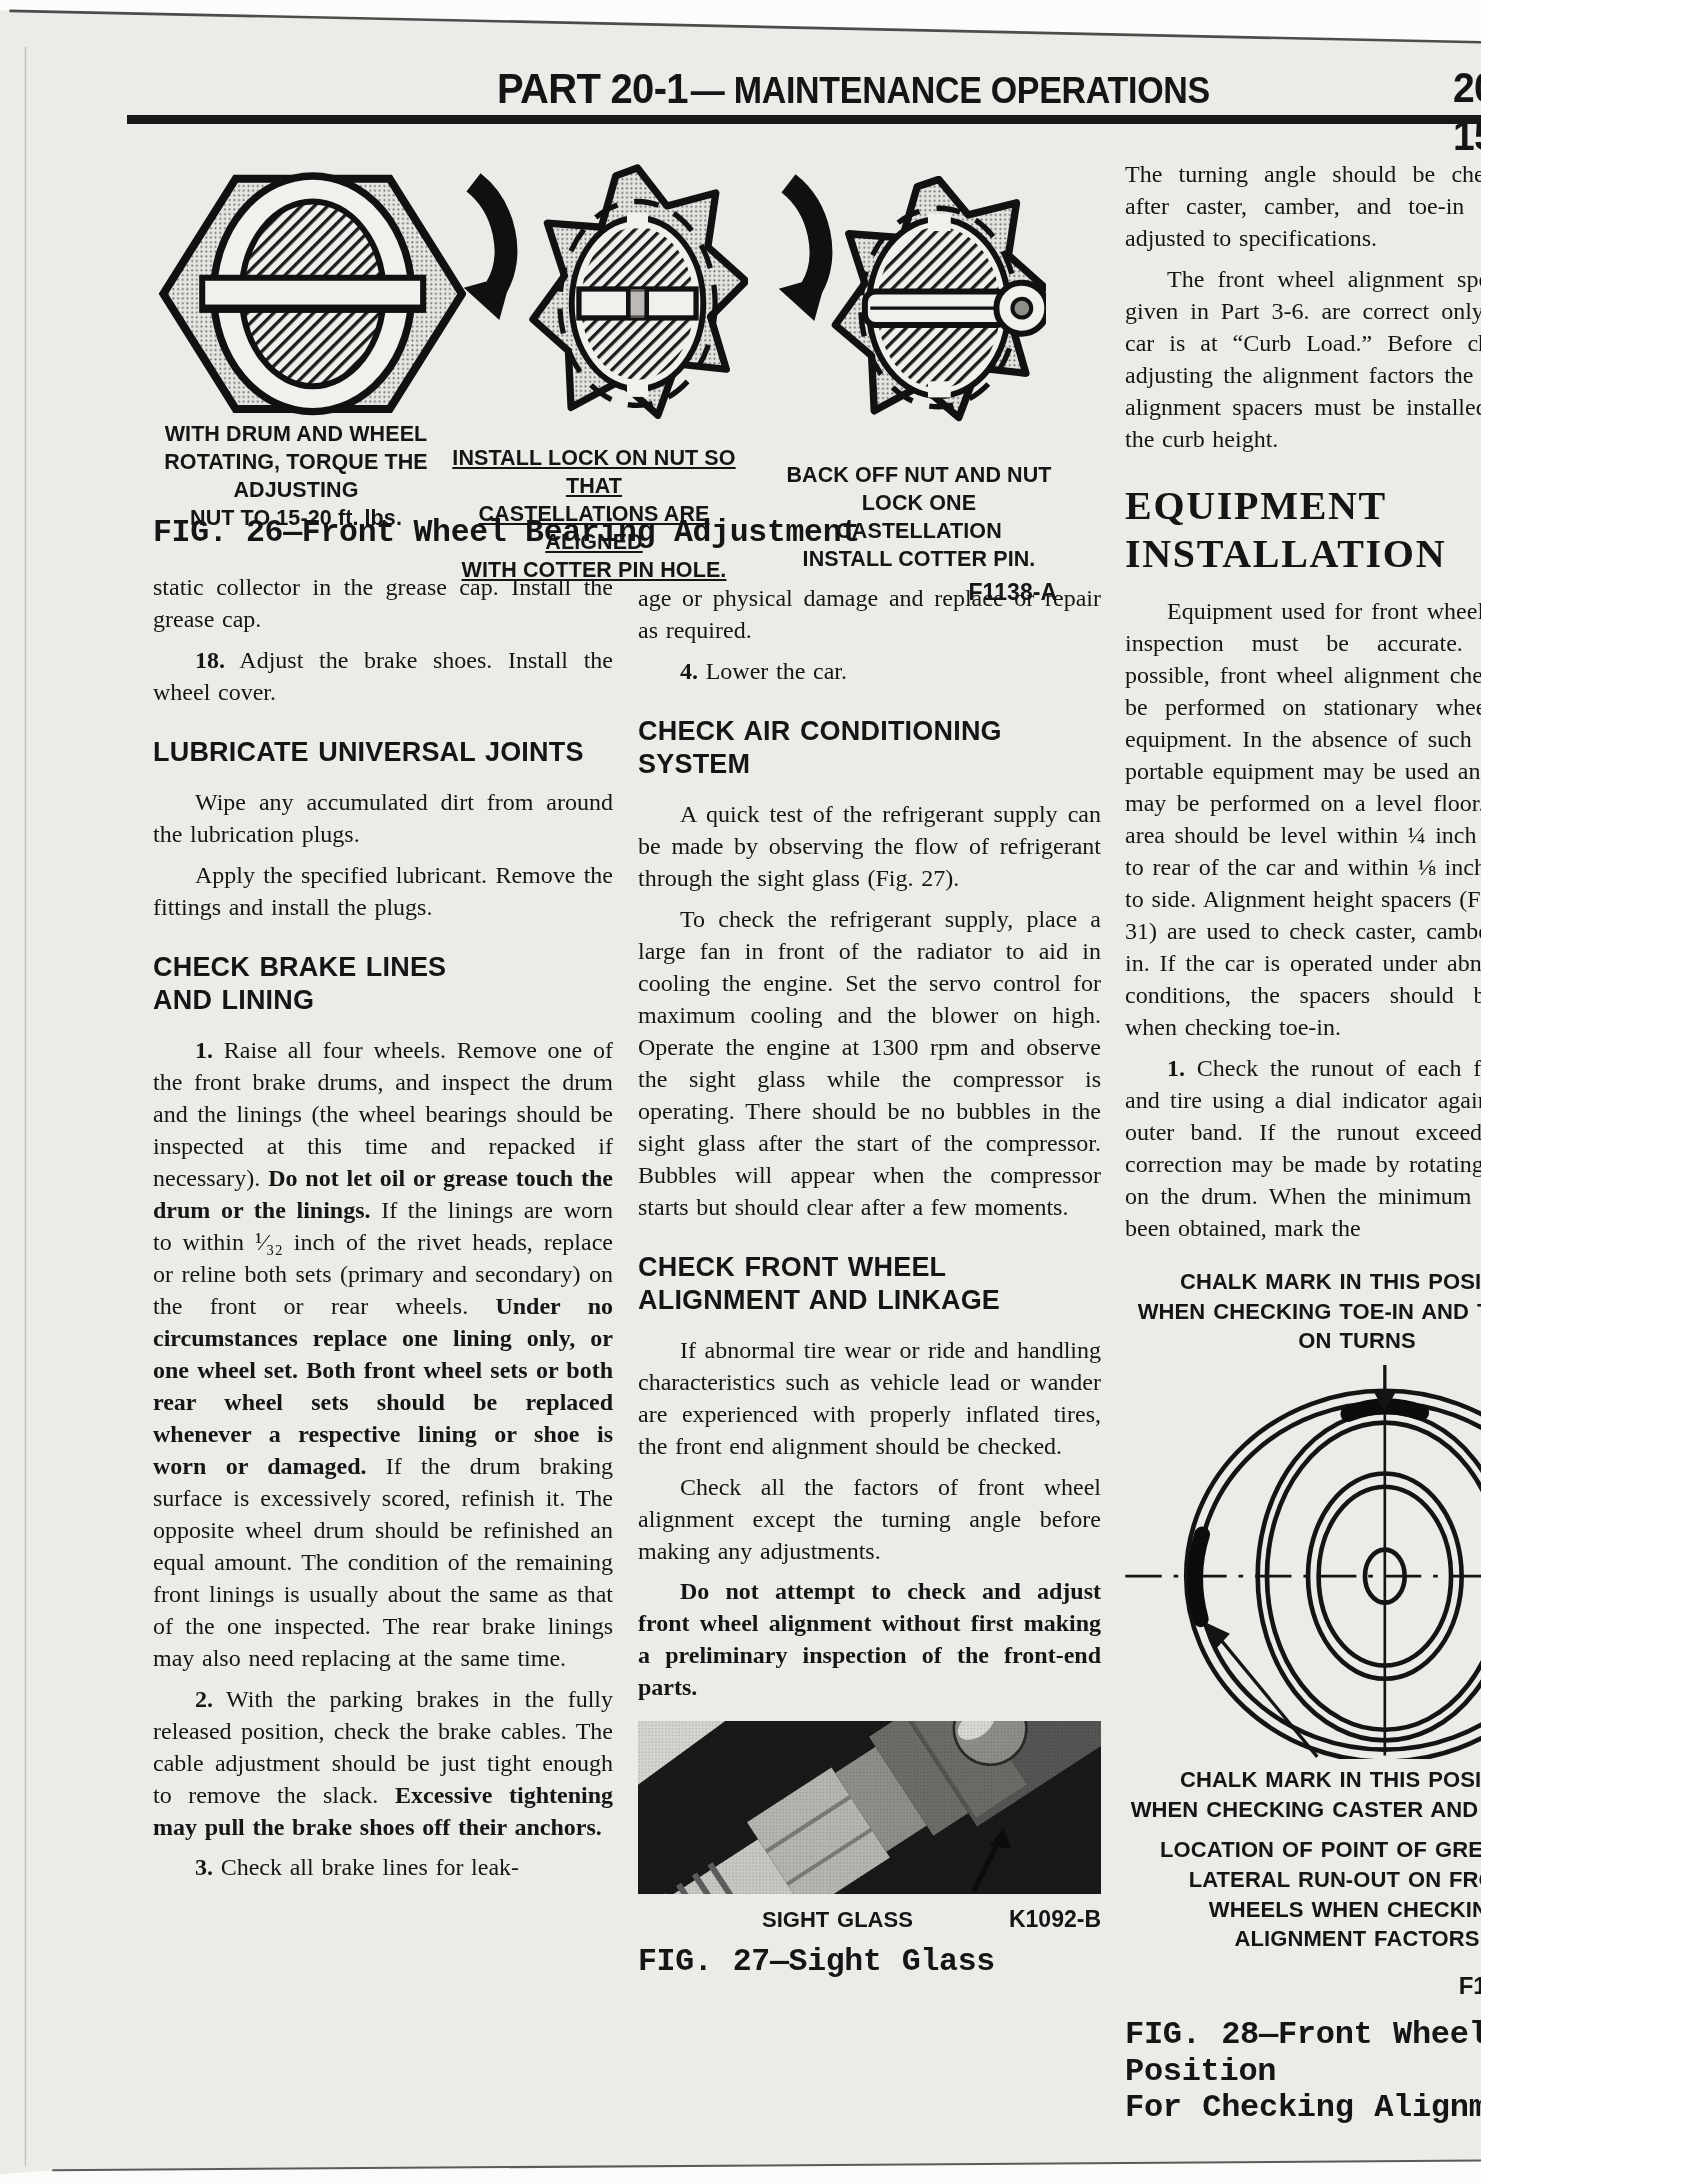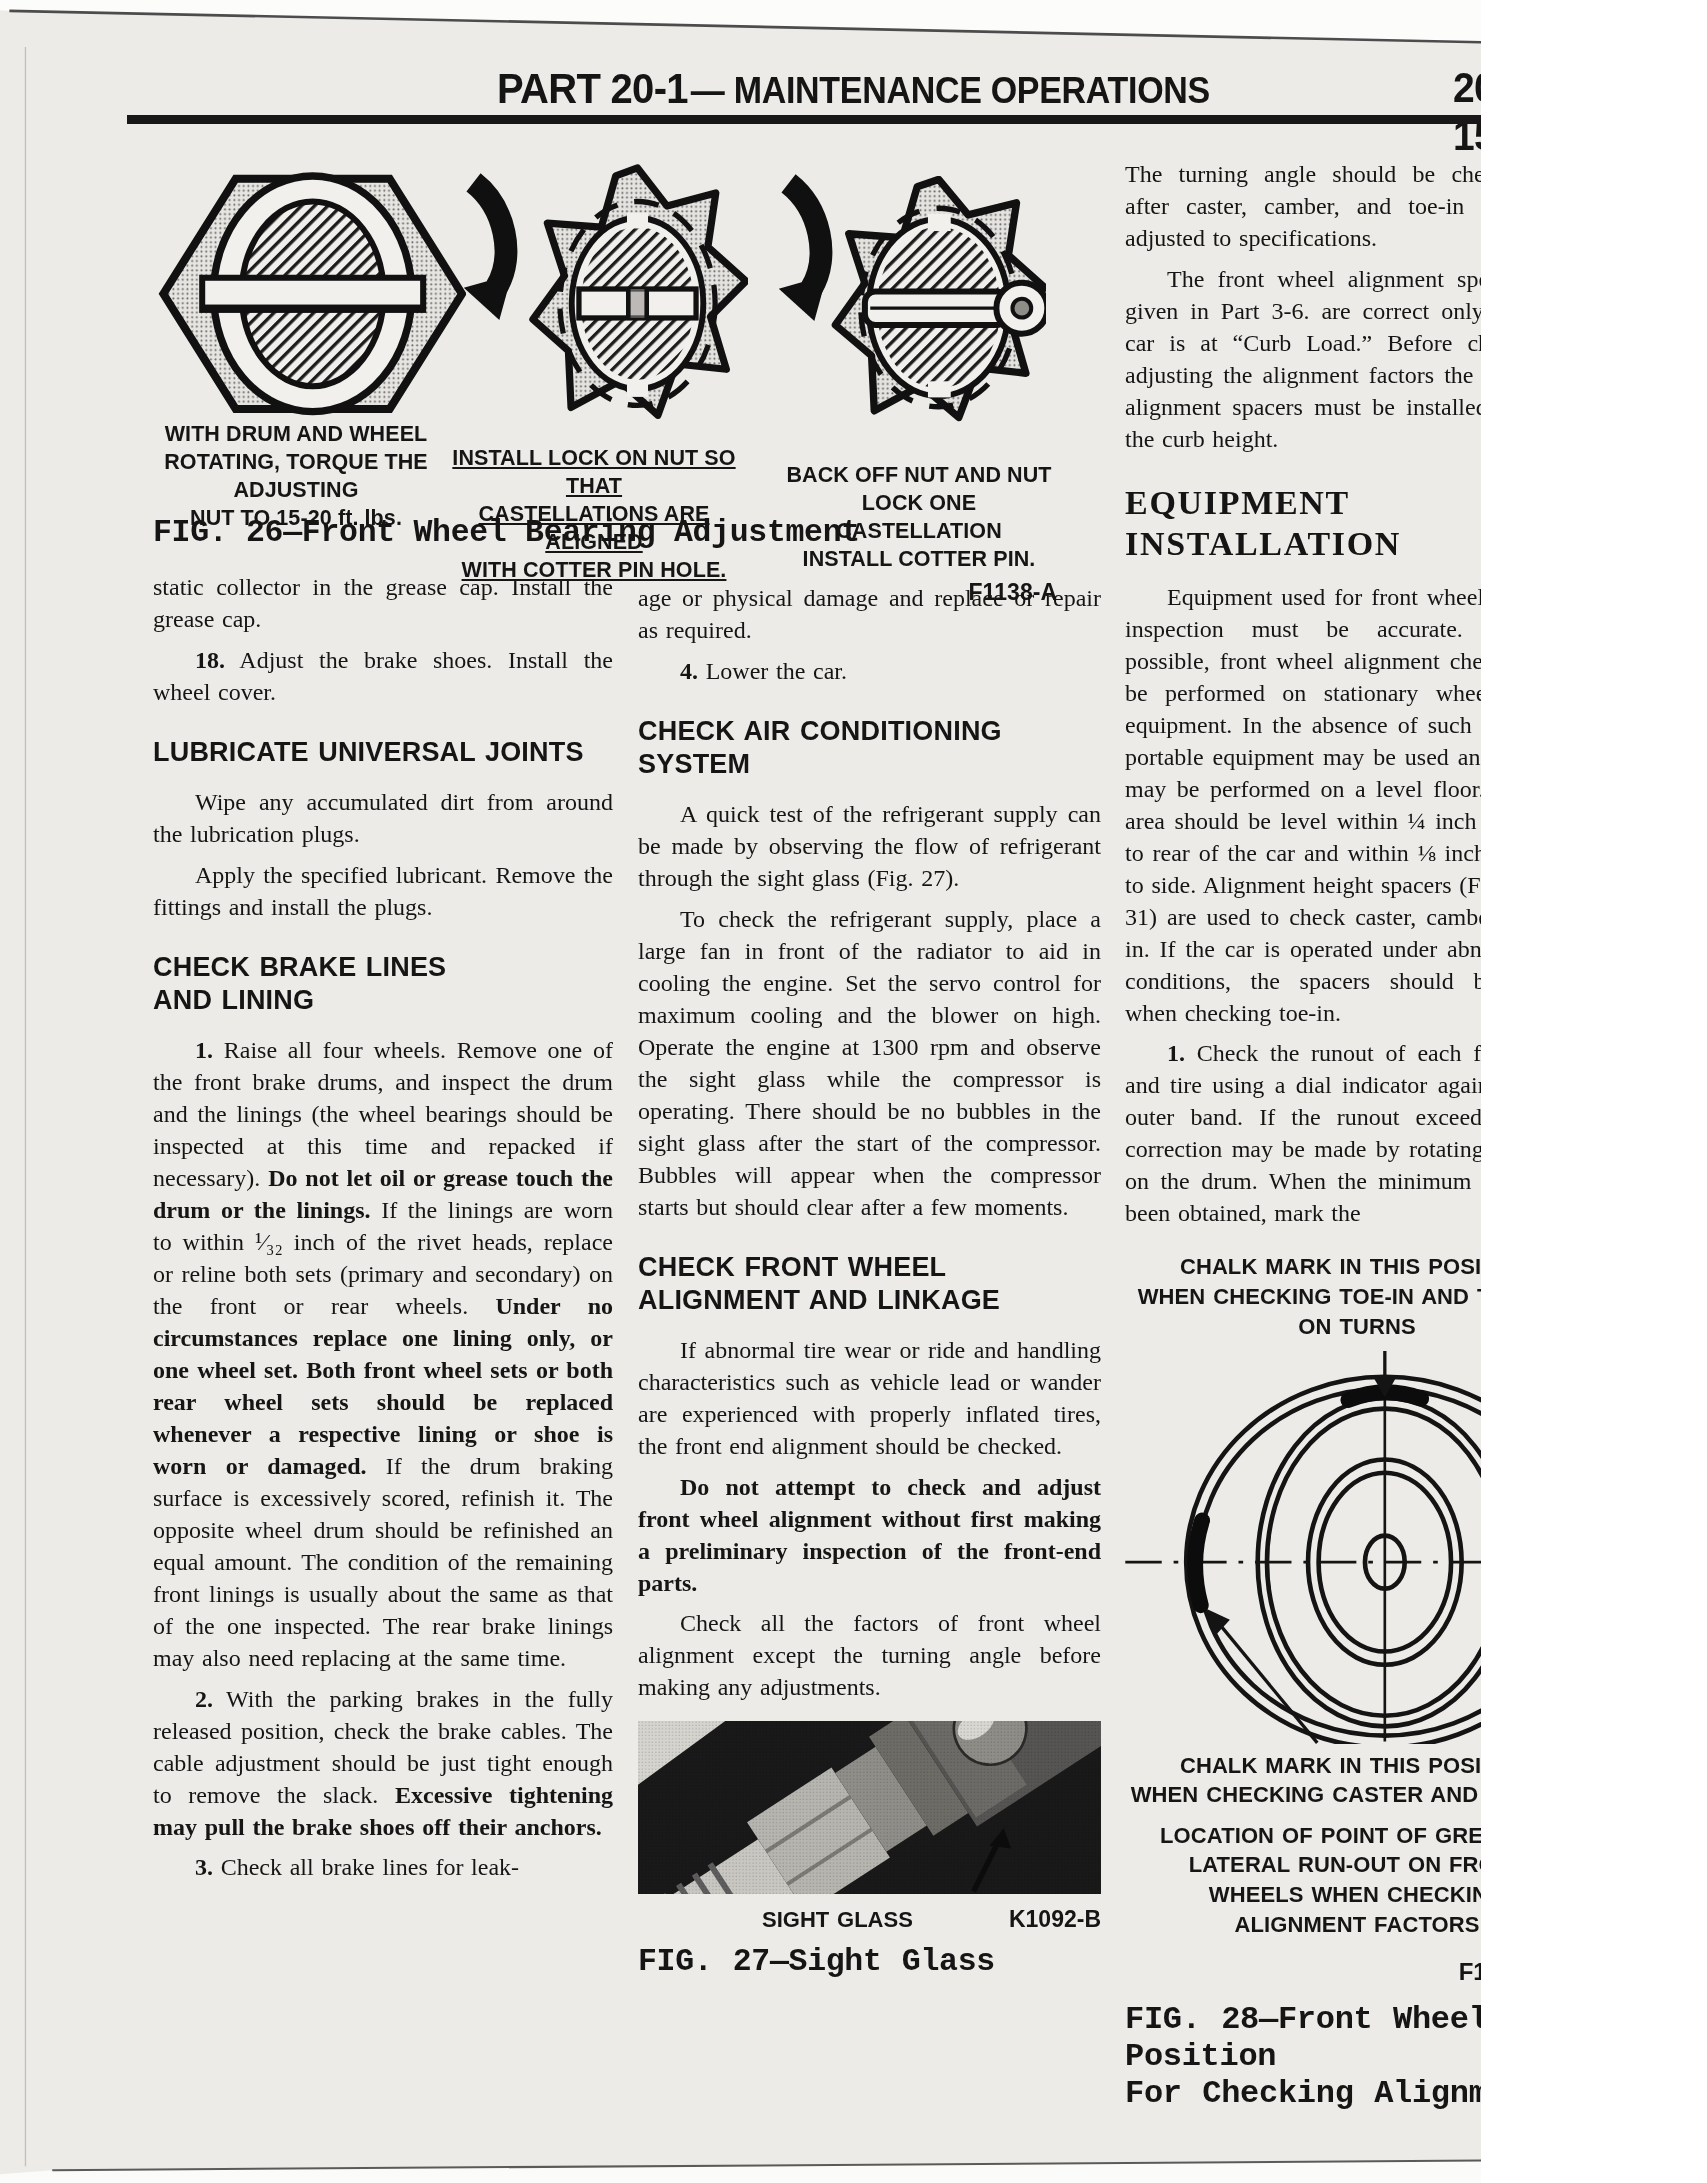--- a/index.html
+++ b/index.html
@@ -33,21 +33,21 @@
   
   .col{position:absolute;font-size:24px;line-height:32px;text-align:justify;word-spacing:1.7px;}
   #col-left{left:153px;top:571px;width:460px;}
   #col-mid{left:638px;top:582px;width:463px;}
   #col-right{left:1125px;top:158px;width:464px;}
   .para{margin:0 0 8.7px 0;text-indent:42px;}
   .para.cont{text-indent:0;}
   .b{font-weight:bold;}
   .h-sans{font-family:"Liberation Sans",sans-serif;font-weight:bold;font-size:27px;line-height:1.22;
           letter-spacing:0.2px;margin:28px 0 17.4px 0;white-space:pre-line;text-align:left;}
-  .h-serif{font-family:"Liberation Serif",serif;font-weight:bold;font-size:34px;letter-spacing:1.7px;
+  .h-serif{font-family:"Liberation Serif",serif;font-weight:bold;font-size:40px;letter-spacing:1.7px;
            margin:27px 0 16px 0;white-space:pre-line;text-align:left;}
   
   #fig27{margin-top:17.4px;}
   #fig27 svg{display:block;width:100%;height:auto;}
   #fig27-cap{display:flex;justify-content:space-between;align-items:baseline;
              padding-left:124px;margin-top:9.4px;}
   #fig27-cap .figlabel2{font-family:"Liberation Sans",sans-serif;font-weight:bold;font-size:22px;}
   #fig27-title{margin-top:9.4px;text-align:left;}
   
   #fig28{margin-top:23px;text-align:center;}
@@ -177,22 +177,22 @@
   <div id="col-mid" class="col">
     <p class="para cont"><span>age or physical damage and replace or repair as required.</span></p>
       <p class="para"><span class="b">4.</span><span> Lower the car.</span></p>
       <div class="h-sans">CHECK AIR CONDITIONING
 SYSTEM</div>
       <p class="para"><span>A quick test of the refrigerant supply can be made by observing the flow of refrigerant through the sight glass (Fig. 27).</span></p>
       <p class="para"><span>To check the refrigerant supply, place a large fan in front of the radiator to aid in cooling the engine. Set the servo control for maximum cooling and the blower on high. Operate the engine at 1300 rpm and observe the sight glass while the compressor is operating. There should be no bubbles in the sight glass after the start of the compressor. Bubbles will appear when the compressor starts but should clear after a few moments.</span></p>
       <div class="h-sans">CHECK FRONT WHEEL
 ALIGNMENT AND LINKAGE</div>
       <p class="para"><span>If abnormal tire wear or ride and handling characteristics such as vehicle lead or wander are experienced with properly inflated tires, the front end alignment should be checked.</span></p>
+      <p class="para"><span>Check all the factors of front wheel alignment except the turning angle before making any adjustments.</span></p>
       <p class="para"><span class="b">Do not attempt to check and adjust front wheel alignment without first making a preliminary inspection of the front-end parts.</span></p>
-      <p class="para"><span>Check all the factors of front wheel alignment except the turning angle before making any adjustments.</span></p>
       <div id="fig27">
       <svg viewBox="0 0 690 258">
         <defs>
           <pattern id="p27d" width="5" height="5" patternUnits="userSpaceOnUse">
             <circle cx="1.5" cy="1.5" r="1" fill="#000"></circle>
           </pattern>
         </defs>
         <rect width="690" height="258" fill="#191919"></rect>
         <polygon points="0,0 130,0 0,95" fill="#d6d4cf"></polygon>
         <g transform="rotate(-33 345 129)">

